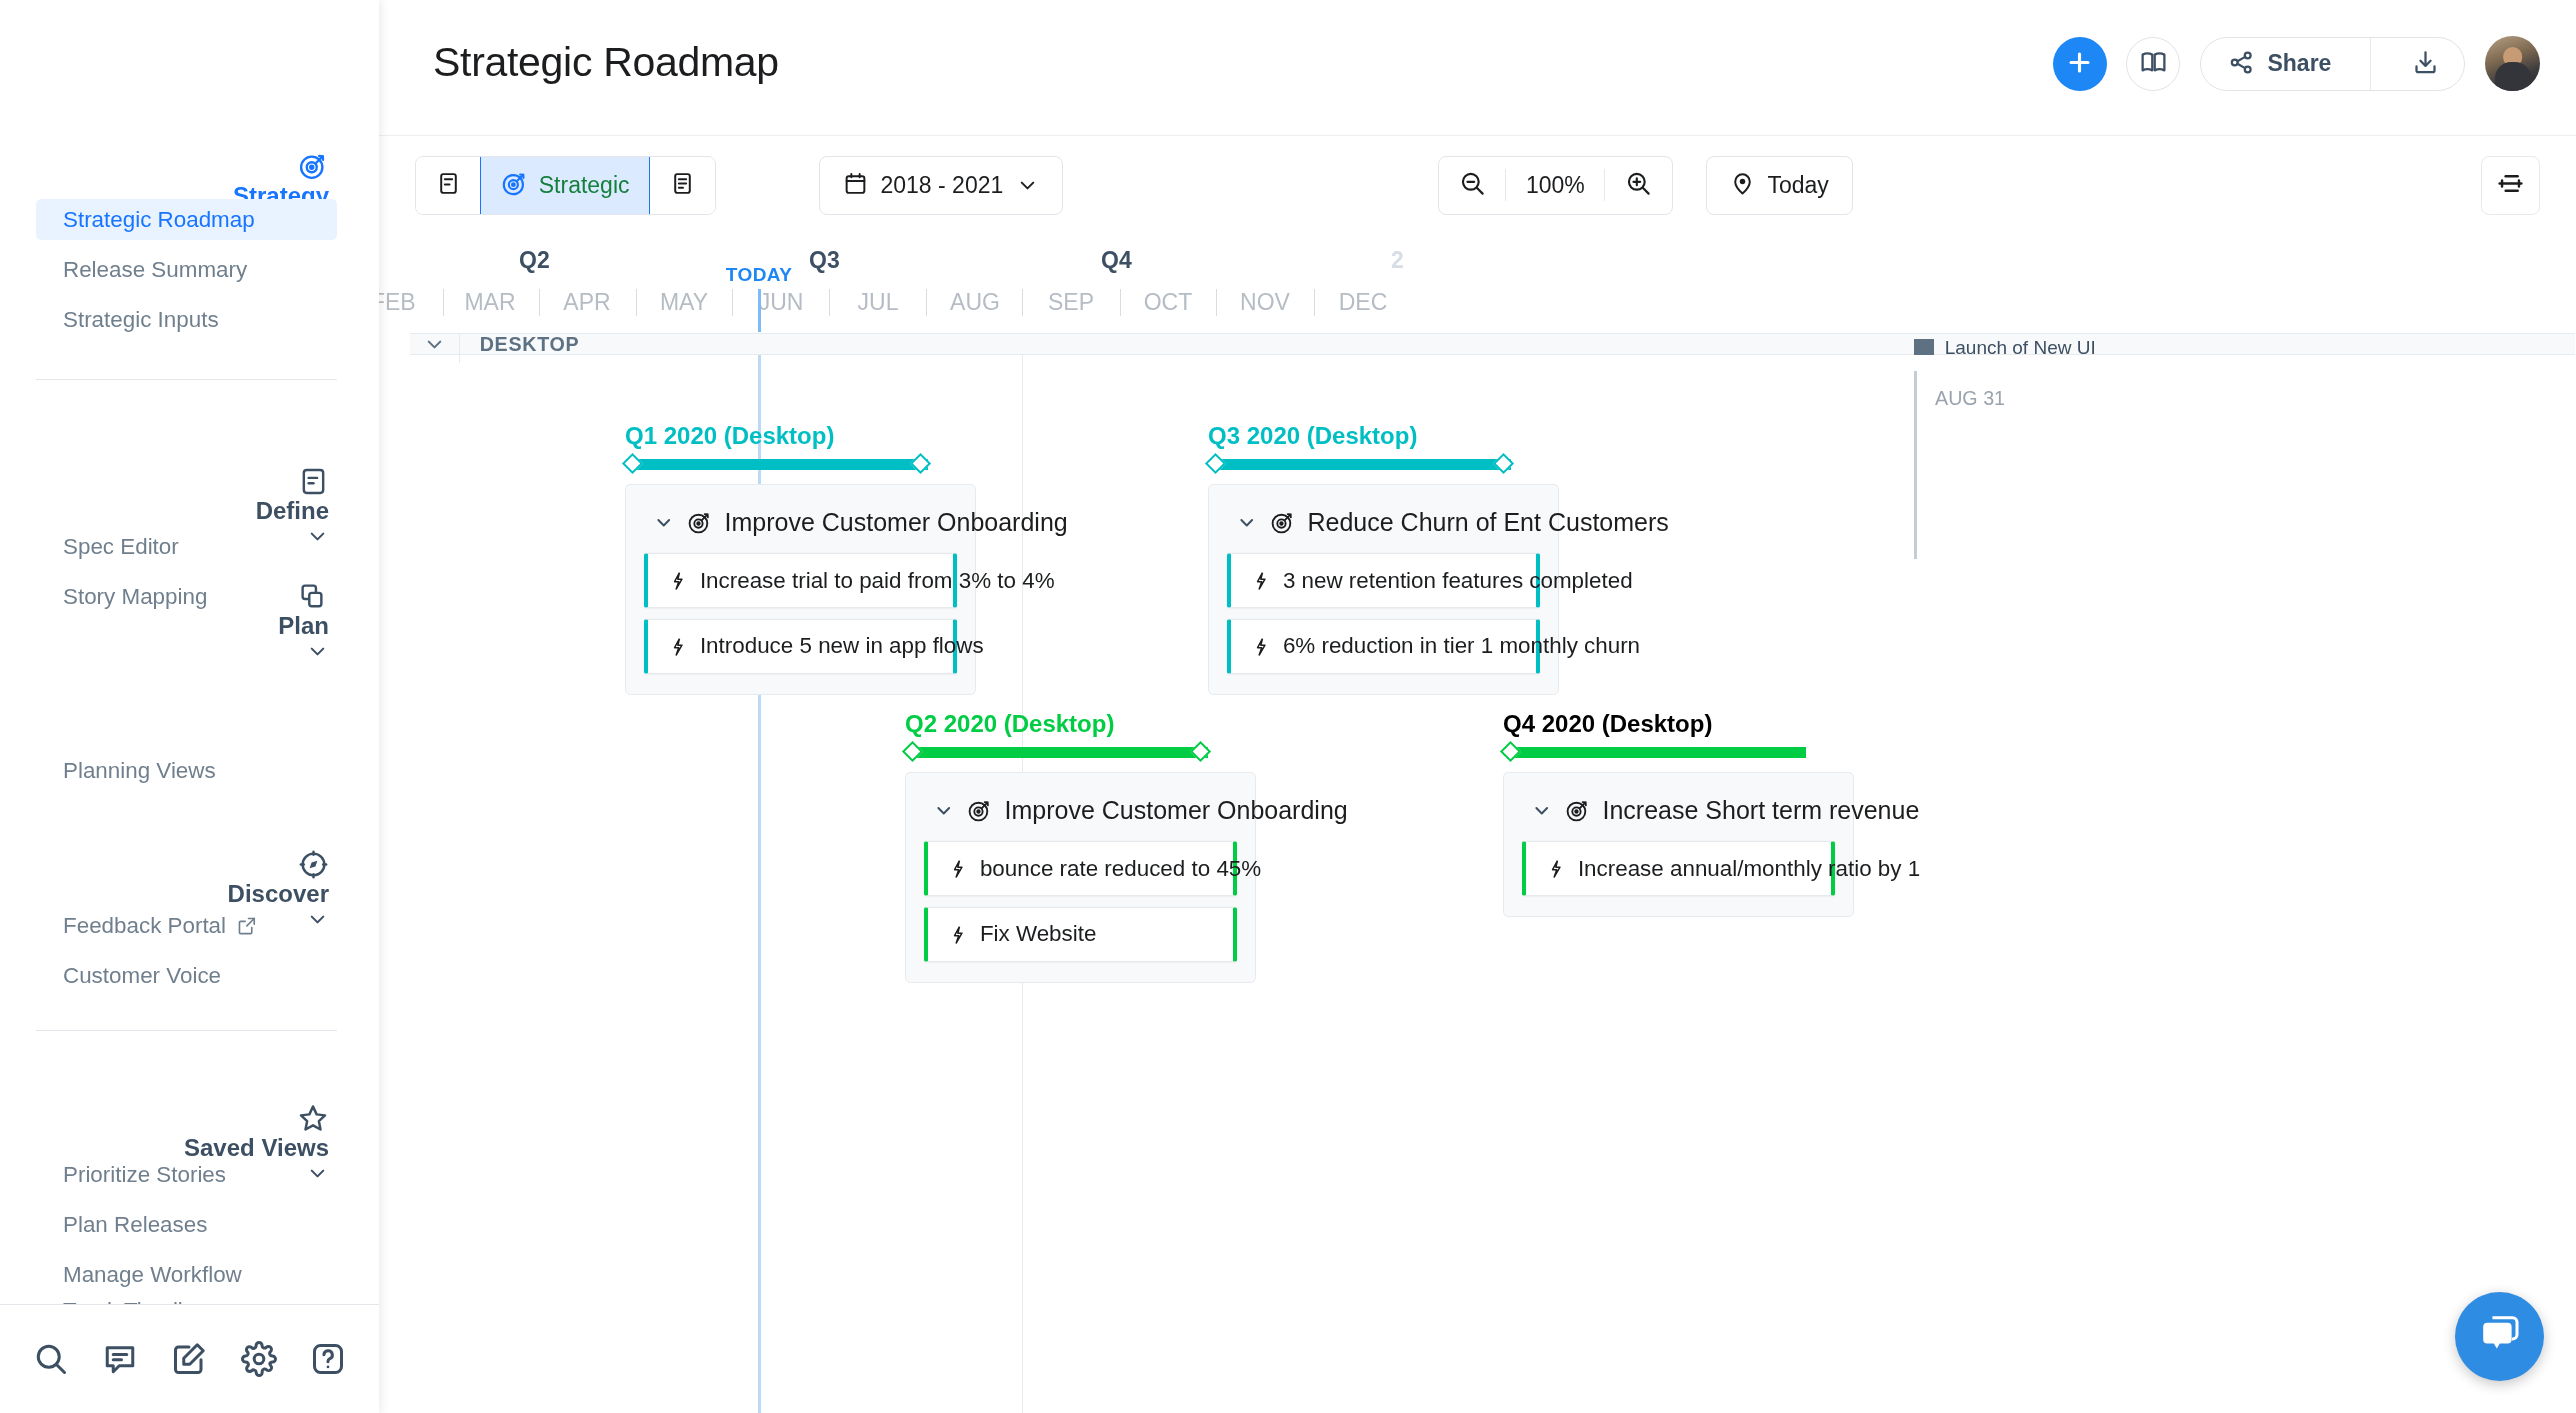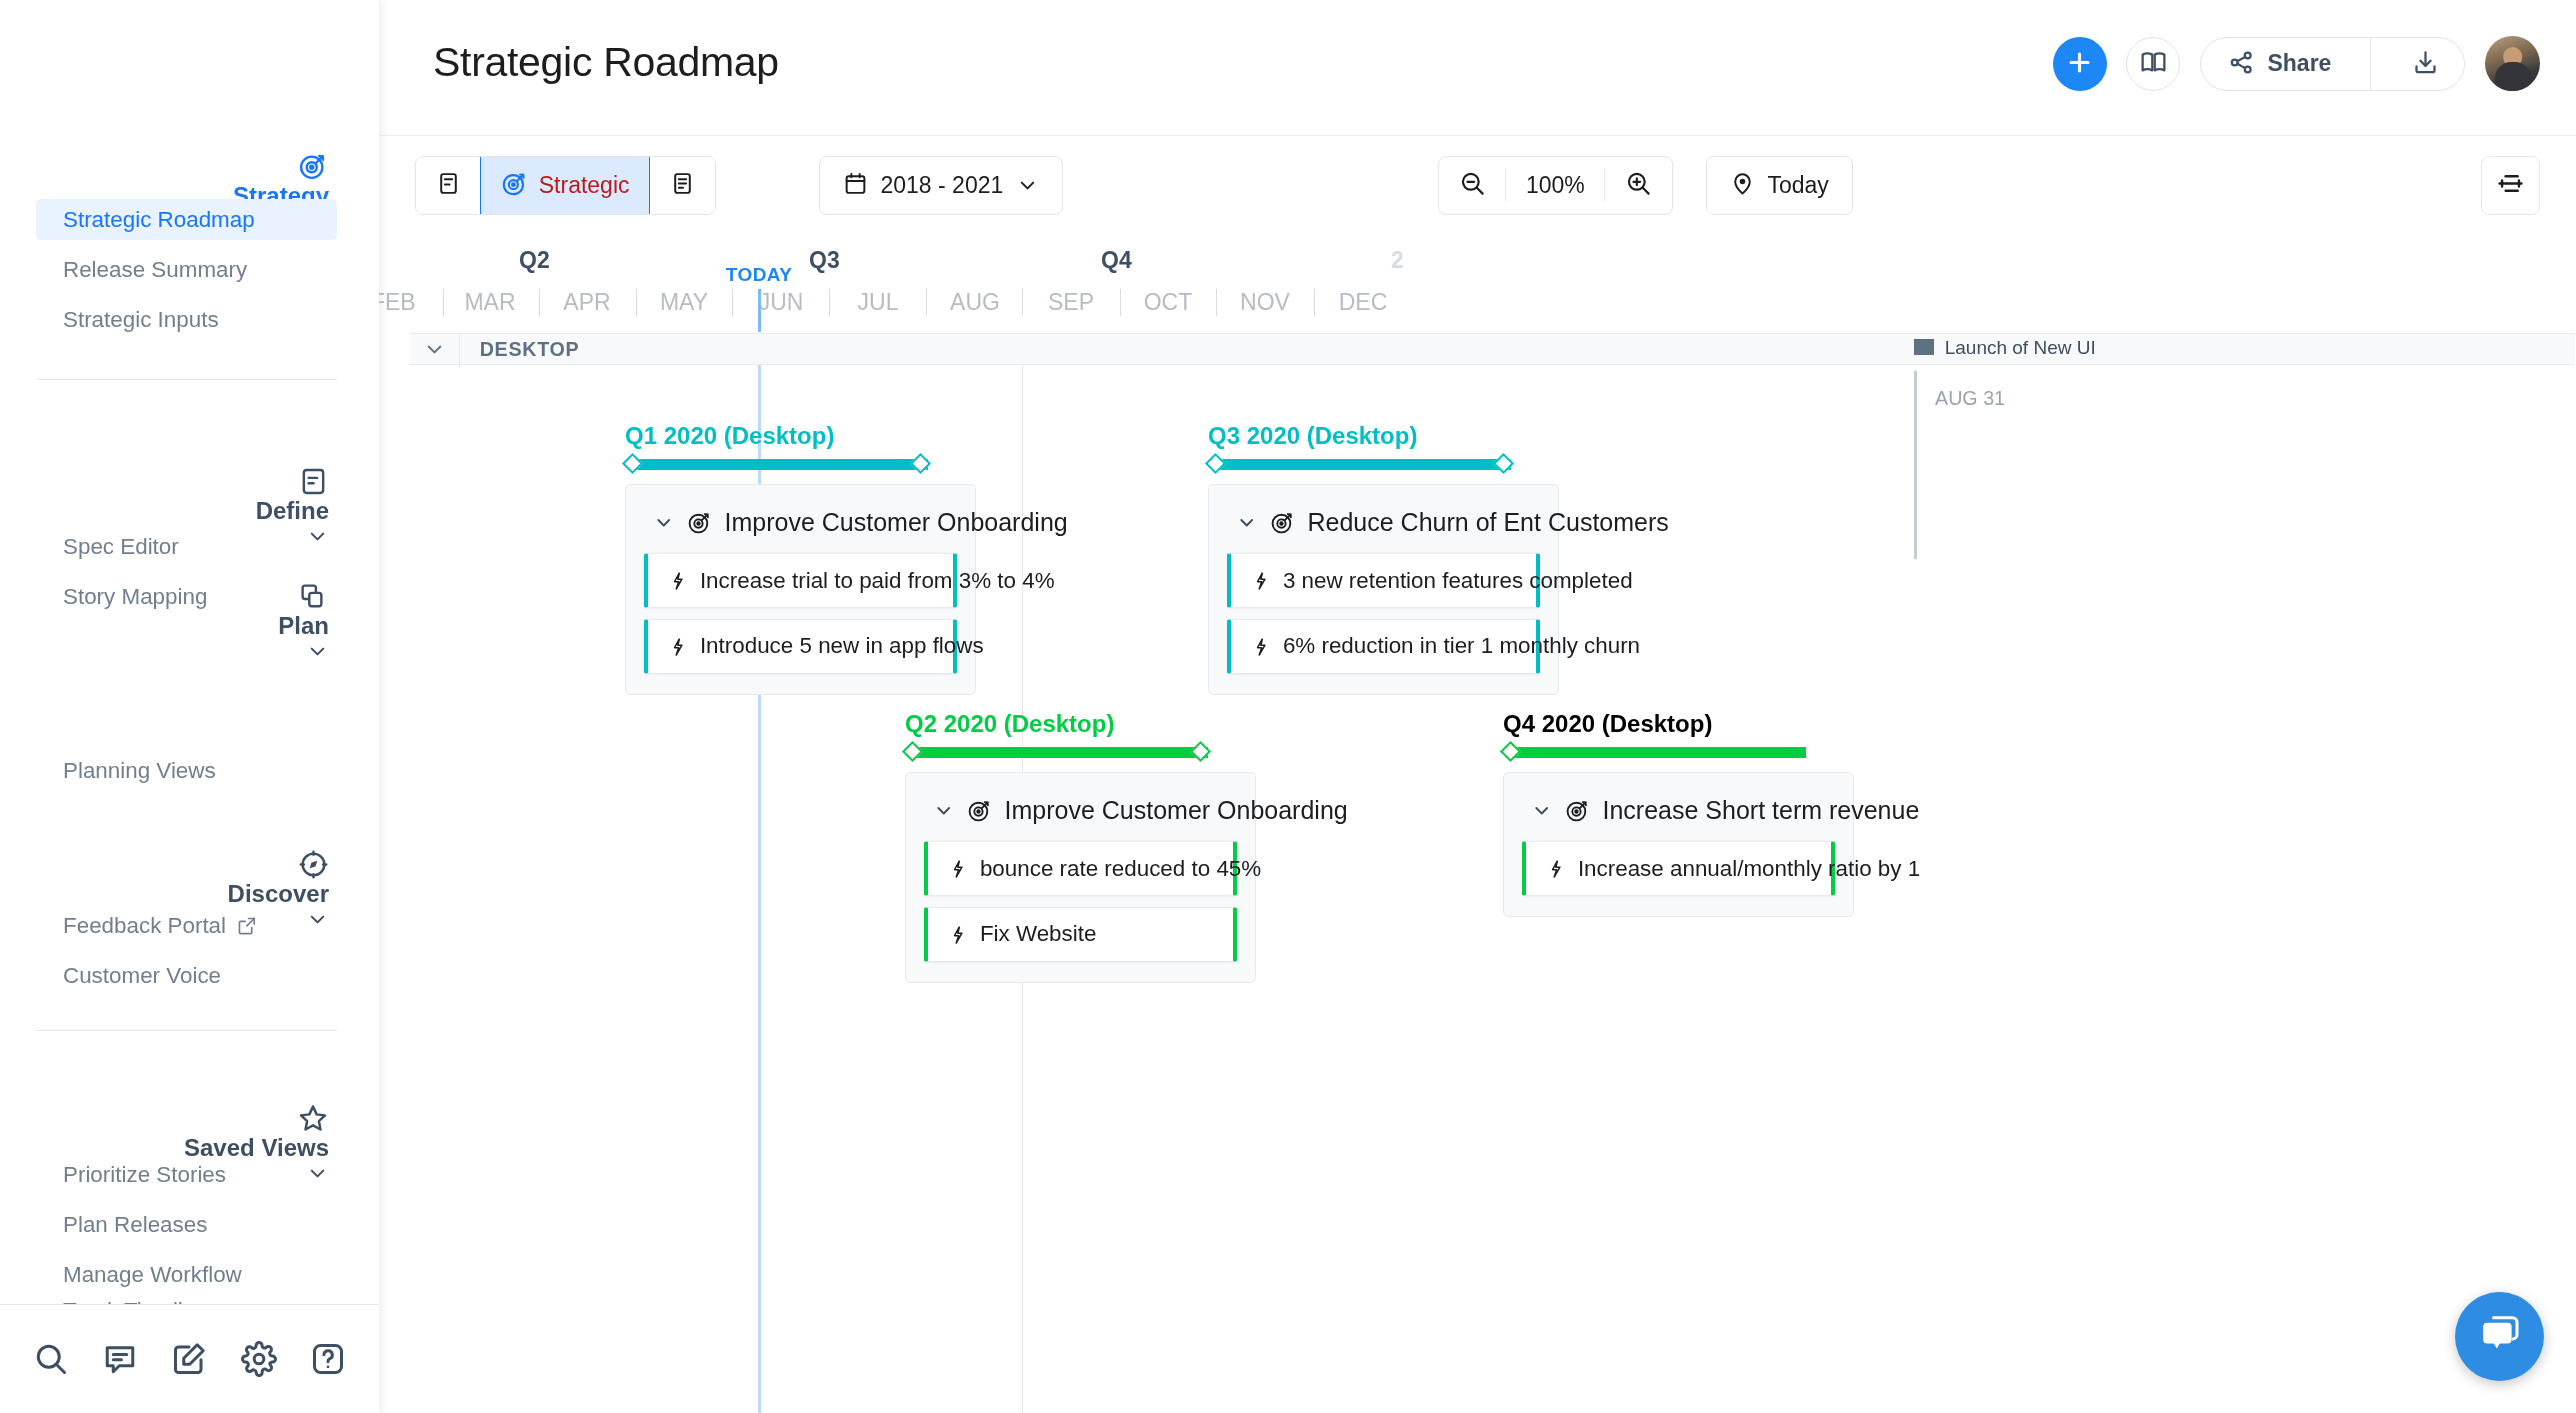--- a/index.html
+++ b/index.html
@@ -120,21 +120,21 @@
     border: 0.9px solid #e2e5e9; border-radius: 8px; background: #fff;
     display: flex; align-items: stretch; overflow: hidden;
   }
   .seg-btn {
     display: flex; align-items: center; justify-content: center;
     padding: 0 19.7px; cursor: pointer; background: #fff;
   }
   .seg-btn.active {
     background: #dceaff; border-left: 1.8px solid #1775ff; border-right: 1.8px solid #1775ff;
   }
-  .seg-btn .seg-label { font-size: 23px; color: #b91c1c; font-weight: 400; margin-left: 10.7px; }
+  .seg-btn .seg-label { font-size: 23px; color: #15803d; font-weight: 400; margin-left: 10.7px; }
   .pill-btn {
     position: absolute; top: 19.7px; height: 59px;
     border: 0.9px solid #e2e5e9; border-radius: 8px; background: #fff;
     display: flex; align-items: center; padding: 0 23px; gap: 12.5px; cursor: pointer;
   }
   .pill-btn .p-label { font-size: 23px; color: #1b1d1f; font-weight: 400; white-space: nowrap; }
   .zoom-group {
     position: absolute; top: 19.7px; height: 59px;
     border: 0.9px solid #e2e5e9; border-radius: 8px; background: #fff;
     display: flex; align-items: stretch;
@@ -172,21 +172,21 @@
 
   
   #canvas {
     position: absolute; left: 0; top: 333px; width: 2197px; height: 1080px;
     overflow: hidden; background: #fff;
   }
   .vline { position: absolute; top: 0; width: 0.9px; height: 1080px; background: #e8ebee; }
   .today-line { position: absolute; top: 0; width: 2.7px; height: 1080px; background: #bcd9f6; }
 
   .group-row {
-    position: absolute; left: 31px; top: 0; width: 2165px; height: 32px;
+    position: absolute; left: 31px; top: 0; width: 2165px; height: 22px;
     background: #f7f9fa; border-top: 0.9px solid #e8ebee; border-bottom: 0.9px solid #e8ebee;
     display: flex; align-items: center;
   }
   .gr-chev { width: 50px; height: 38px; display:flex; align-items:center; justify-content:center; border-right:0.9px solid #e8ebee; cursor:pointer; }
   .gr-title { font-size: 19.7px; font-weight: 700; color: #5d7183; letter-spacing: 0.7px; margin-left: 19.7px; }
 
   .milestone { position: absolute; top: 5.4px; display: flex; align-items: flex-start; }
   .ms-flag { width: 19.7px; height: 16px; background: #5d7183; margin-top: 2.7px; }
   .ms-text { font-size: 19px; color: #3d4f63; margin-left: 11px; white-space: nowrap; }
   .ms-date { position: absolute; font-size: 19.7px; color: #9aa3ad; white-space: nowrap; }

